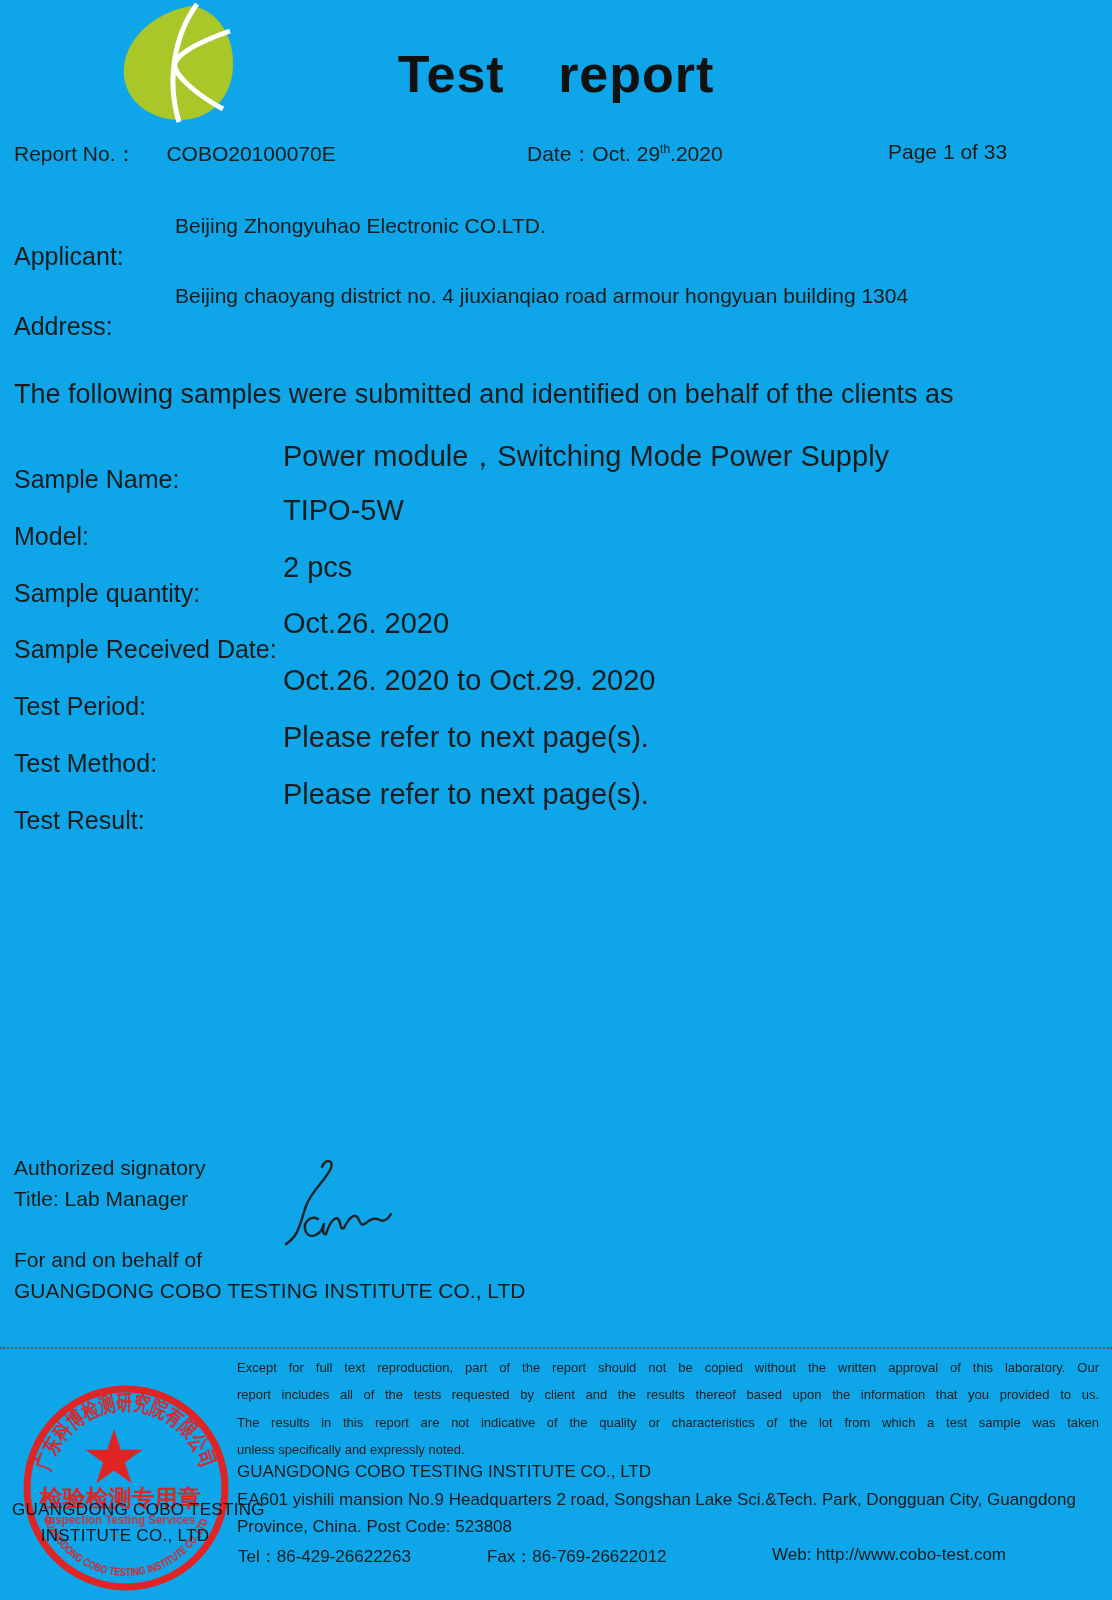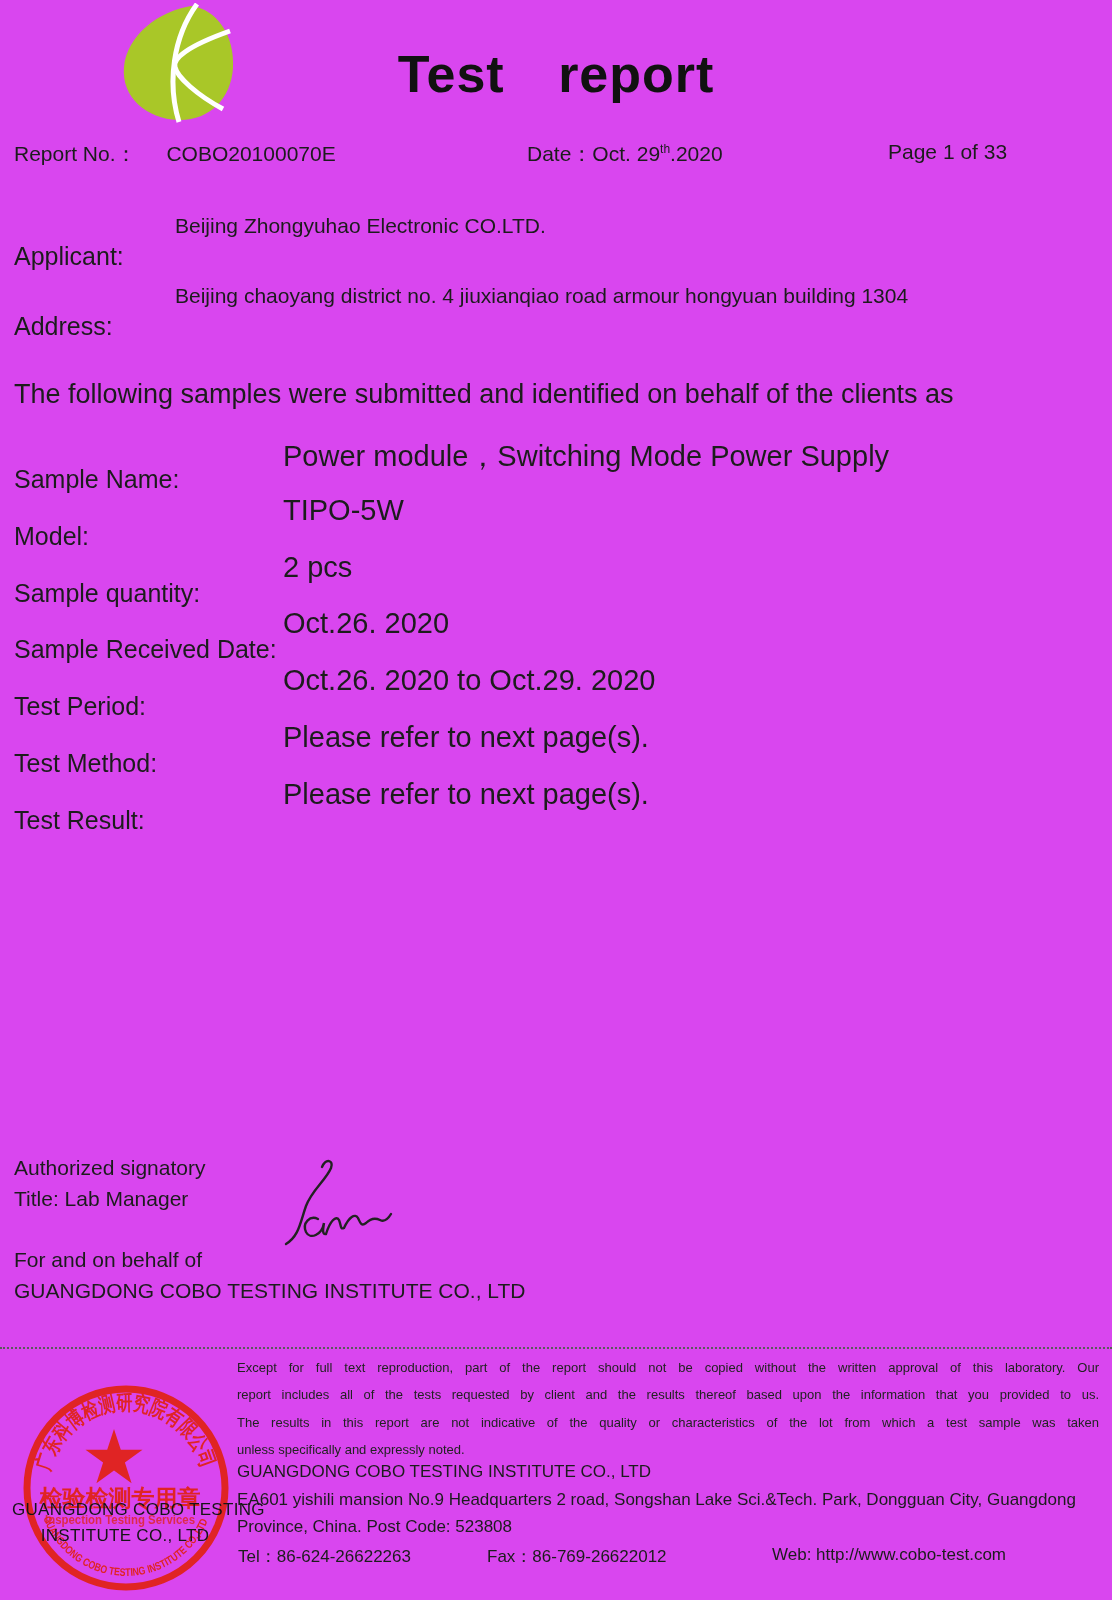--- a/index.html
+++ b/index.html
@@ -1,19 +1,19 @@
 <!DOCTYPE html>
 <html><head>
 <meta charset="utf-8">
 <style>
   html,body{margin:0;padding:0;background:#ffffff;}
   .page{
     position:relative;
     width:1112px;height:1600px;
-    background:#d946ef;
+    background:#0ea5e9;
     font-family:"Liberation Sans", sans-serif;
     color:#1c1c1c;
     overflow:hidden;
   }
   .abs{position:absolute;}
   .title{
     position:absolute;top:44px;left:0;width:100%;
     text-align:center;font-size:52px;font-weight:bold;
     word-spacing:38px;letter-spacing:1px;color:#111;
   }
@@ -141,18 +141,18 @@
     <div class="just">report includes all of the tests requested by client and the results thereof based upon the information that you provided to us.</div>
     <div class="just">The results in this report are not indicative of the quality or characteristics of the lot from which a test sample was taken</div>
     <div>unless specifically and expressly noted.</div>
   </div>
 
   <div class="abs info" style="left:237px;top:1462px">GUANGDONG COBO TESTING INSTITUTE CO., LTD</div>
   <div class="abs info" style="left:237px;top:1490px">EA601 yishili mansion No.9 Headquarters 2 road, Songshan Lake Sci.&amp;Tech. Park, Dongguan City, Guangdong</div>
   <div class="abs info" style="left:237px;top:1517px">Province, China. Post Code: 523808</div>
 
   <div>
-    <span class="abs info" style="left:238px;top:1545px"><span>Tel：</span><span>86-624-26622263</span></span>
+    <span class="abs info" style="left:238px;top:1545px"><span>Tel：</span><span>86-429-26622263</span></span>
     <span class="abs info" style="left:487px;top:1545px"><span>Fax：</span><span>86-769-26622012</span></span>
     <span class="abs info" style="left:772px;top:1545px"><span>Web: </span><span>http://www.cobo-test.com</span></span>
   </div>
 
 </div>
 
 </body></html>

